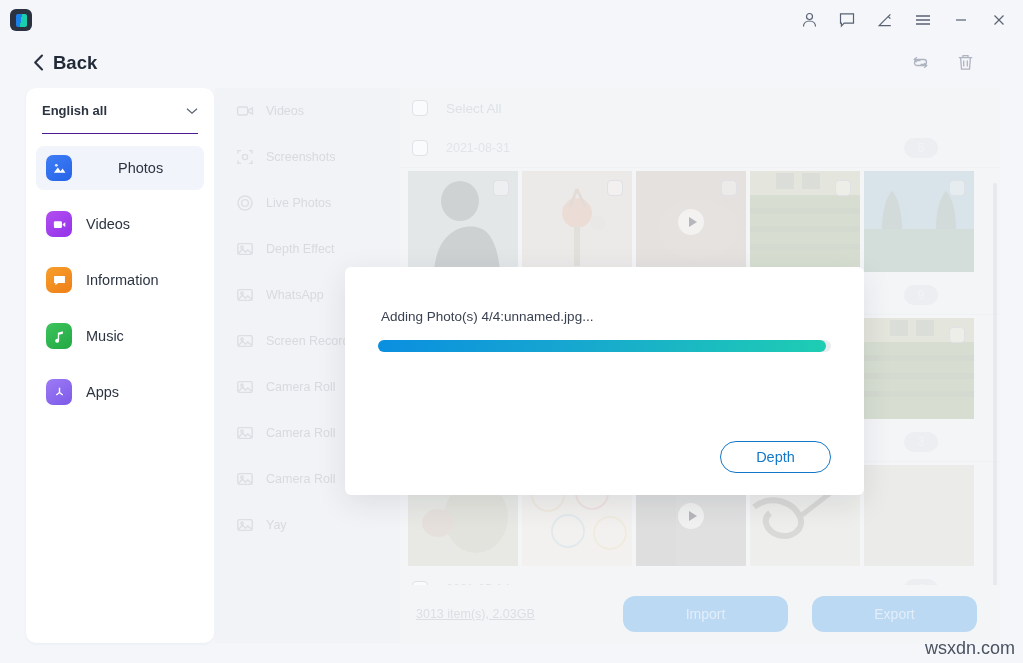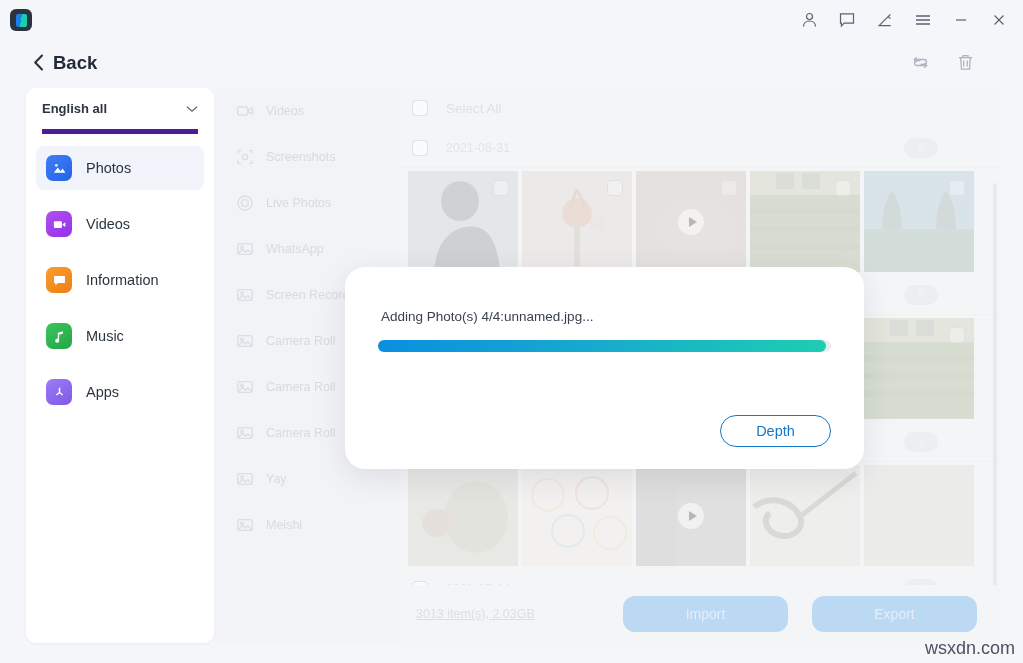--- a/index.html
+++ b/index.html
@@ -70,33 +70,33 @@
   .sidebar {
     position: absolute; left: 26px; top: 88px;
     width: 188px; height: 555px;
     background: #ffffff;
     border-radius: 10px;
     box-shadow: 0 1px 3px rgba(40,50,70,.05);
   }
   .lang-select {
     height: 46px; margin: 0 16px;
     display: flex; align-items: center;
-    border-bottom: 5px solid #4c1d95;
+    border-bottom: 1px solid #4c1d95;
     cursor: pointer;
   }
   .lang-label { font-size: 13px; color: #2c3442; font-weight: bold; }
   .lang-chev { margin-left: auto; color: #5a6running; color: #59616f; display: flex; }
 
   .nav { padding: 12px 10px 0 10px; }
   .nav-item {
     height: 44px; display: flex; align-items: center;
     padding: 0 10px; border-radius: 8px; margin-bottom: 12px;
     cursor: pointer;
   }
-  .nav-item.active { background: #f1f4fa; }
+  .nav-item.active { background: #f1f4fa; gap: 32px; }
   .nav-ico {
     width: 26px; height: 26px; border-radius: 7px; flex: none;
     display: flex; align-items: center; justify-content: center;
     color: #fff;
   }
   .ico-photos { background: linear-gradient(145deg,#3f7ef5,#2563e8); }
   .ico-videos { background: linear-gradient(145deg,#b24ef0,#9333ea); }
   .ico-info   { background: linear-gradient(145deg,#f79e2b,#ef7f17); }
   .ico-music  { background: linear-gradient(145deg,#3ec45c,#22a844); }
   .ico-apps   { background: linear-gradient(145deg,#9e7bf5,#7c5ae8); }
@@ -193,22 +193,22 @@
   .scrollbar {
     position: absolute; right: 3px; top: 95px;
     width: 4px; height: 420px; border-radius: 2px;
     background: #e7e9ec;
   }
 
   
   .modal-layer { position: absolute; inset: 0; }
   .modal {
     position: absolute; left: 345px; top: 267px;
-    width: 519px; height: 202px;
-    background: #ffffff; border-radius: 20px;
+    width: 519px; height: 228px;
+    background: #ffffff; border-radius: 6px;
     box-shadow: 0 8px 30px rgba(30,40,60,.10);
   }
   .modal-msg {
     position: absolute; left: 36px; top: 42px;
     font-size: 13.5px; color: #3a4150;
   }
   .pbar-track {
     position: absolute; left: 33px; top: 73px;
     width: 453px; height: 12px; border-radius: 6px;
     background: #e9ecef;
@@ -392,41 +392,41 @@
       <span class="cat-text">Live Photos</span>
     </div>
     <div class="cat-item">
       <span class="cat-ico">
         <svg width="18" height="18" viewBox="0 0 18 18" fill="none" stroke="currentColor" stroke-width="1.4">
             <rect x="1.8" y="3.6" width="14.4" height="10.8" rx="1.6"></rect>
             <circle cx="6" cy="7.2" r="1.2"></circle>
             <path d="M2.4 13.4 6.6 9l2.8 3.2L11.8 10l4 3.6"></path>
           </svg>
       </span>
-      <span class="cat-text">WhatsApp</span>
+      <span class="cat-text">Depth Effect</span>
     </div>
     <div class="cat-item">
       <span class="cat-ico">
         <svg width="18" height="18" viewBox="0 0 18 18" fill="none" stroke="currentColor" stroke-width="1.4">
             <rect x="1.8" y="3.6" width="14.4" height="10.8" rx="1.6"></rect>
             <circle cx="6" cy="7.2" r="1.2"></circle>
             <path d="M2.4 13.4 6.6 9l2.8 3.2L11.8 10l4 3.6"></path>
           </svg>
       </span>
-      <span class="cat-text">Screen Recorder</span>
+      <span class="cat-text">WhatsApp</span>
     </div>
     <div class="cat-item">
       <span class="cat-ico">
         <svg width="18" height="18" viewBox="0 0 18 18" fill="none" stroke="currentColor" stroke-width="1.4">
             <rect x="1.8" y="3.6" width="14.4" height="10.8" rx="1.6"></rect>
             <circle cx="6" cy="7.2" r="1.2"></circle>
             <path d="M2.4 13.4 6.6 9l2.8 3.2L11.8 10l4 3.6"></path>
           </svg>
       </span>
-      <span class="cat-text">Camera Roll</span>
+      <span class="cat-text">Screen Recorder</span>
     </div>
     <div class="cat-item">
       <span class="cat-ico">
         <svg width="18" height="18" viewBox="0 0 18 18" fill="none" stroke="currentColor" stroke-width="1.4">
             <rect x="1.8" y="3.6" width="14.4" height="10.8" rx="1.6"></rect>
             <circle cx="6" cy="7.2" r="1.2"></circle>
             <path d="M2.4 13.4 6.6 9l2.8 3.2L11.8 10l4 3.6"></path>
           </svg>
       </span>
       <span class="cat-text">Camera Roll</span>
@@ -442,31 +442,31 @@
       <span class="cat-text">Camera Roll</span>
     </div>
     <div class="cat-item">
       <span class="cat-ico">
         <svg width="18" height="18" viewBox="0 0 18 18" fill="none" stroke="currentColor" stroke-width="1.4">
             <rect x="1.8" y="3.6" width="14.4" height="10.8" rx="1.6"></rect>
             <circle cx="6" cy="7.2" r="1.2"></circle>
             <path d="M2.4 13.4 6.6 9l2.8 3.2L11.8 10l4 3.6"></path>
           </svg>
       </span>
-      <span class="cat-text">Yay</span>
+      <span class="cat-text">Camera Roll</span>
     </div>
     <div class="cat-item">
       <span class="cat-ico">
         <svg width="18" height="18" viewBox="0 0 18 18" fill="none" stroke="currentColor" stroke-width="1.4">
             <rect x="1.8" y="3.6" width="14.4" height="10.8" rx="1.6"></rect>
             <circle cx="6" cy="7.2" r="1.2"></circle>
             <path d="M2.4 13.4 6.6 9l2.8 3.2L11.8 10l4 3.6"></path>
           </svg>
       </span>
-      <span class="cat-text">Meishi</span>
+      <span class="cat-text">Yay</span>
     </div>
   </div>
 
   <div class="main">
 
     <div class="select-all-row">
       <div class="cb"></div>
       <span class="select-all-text">Select All</span>
     </div>
 

